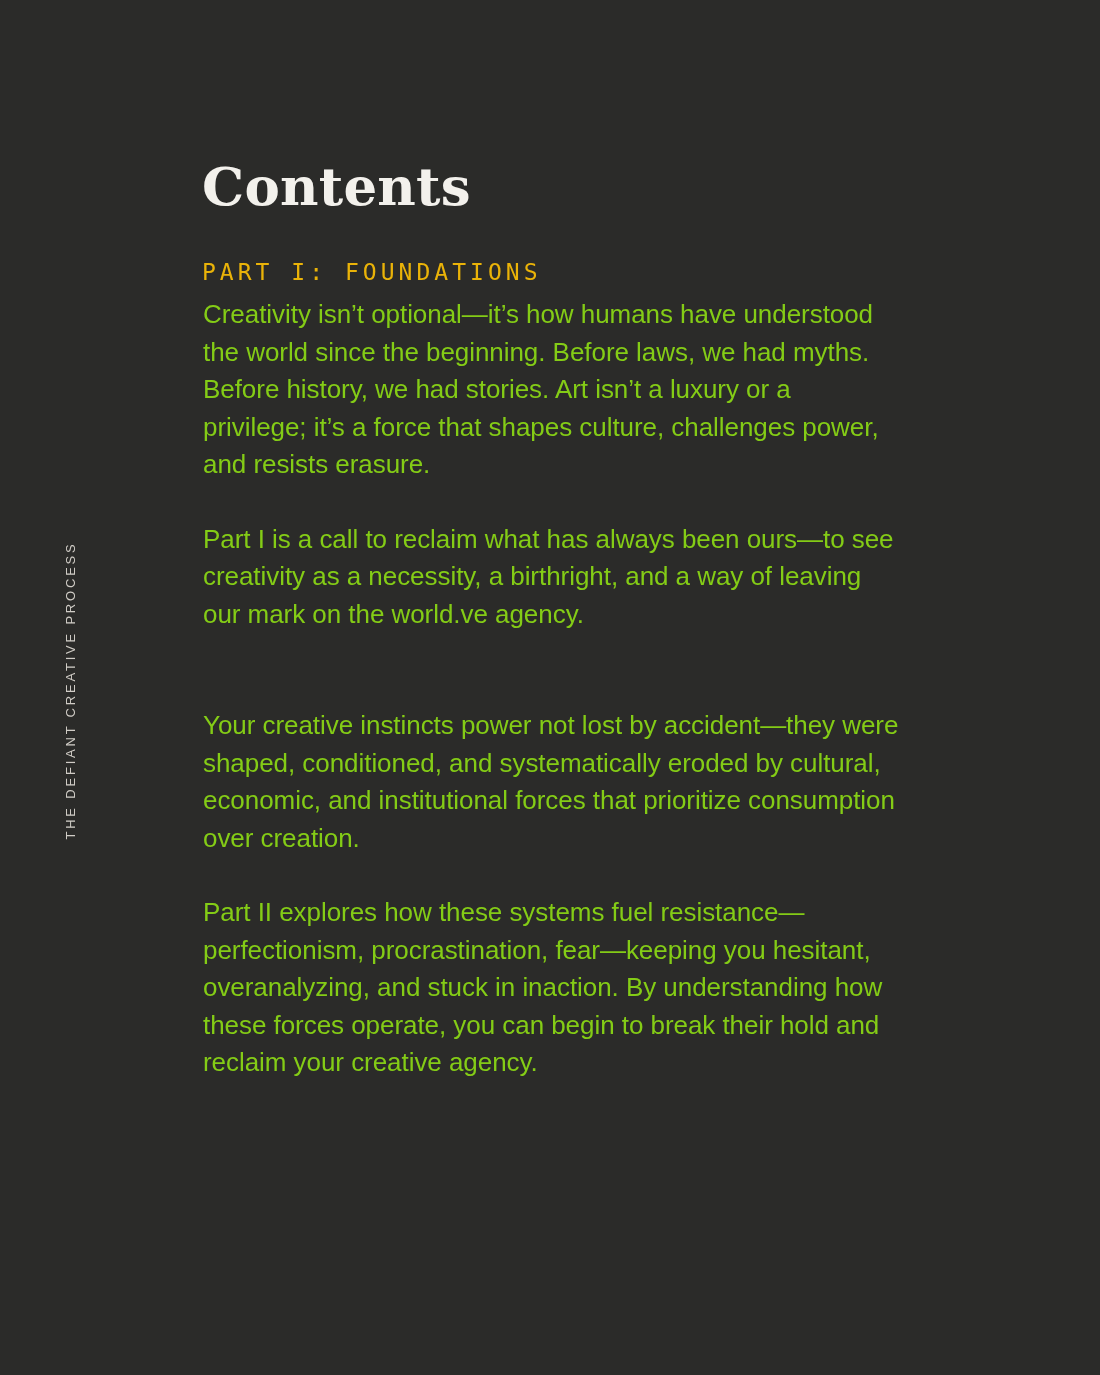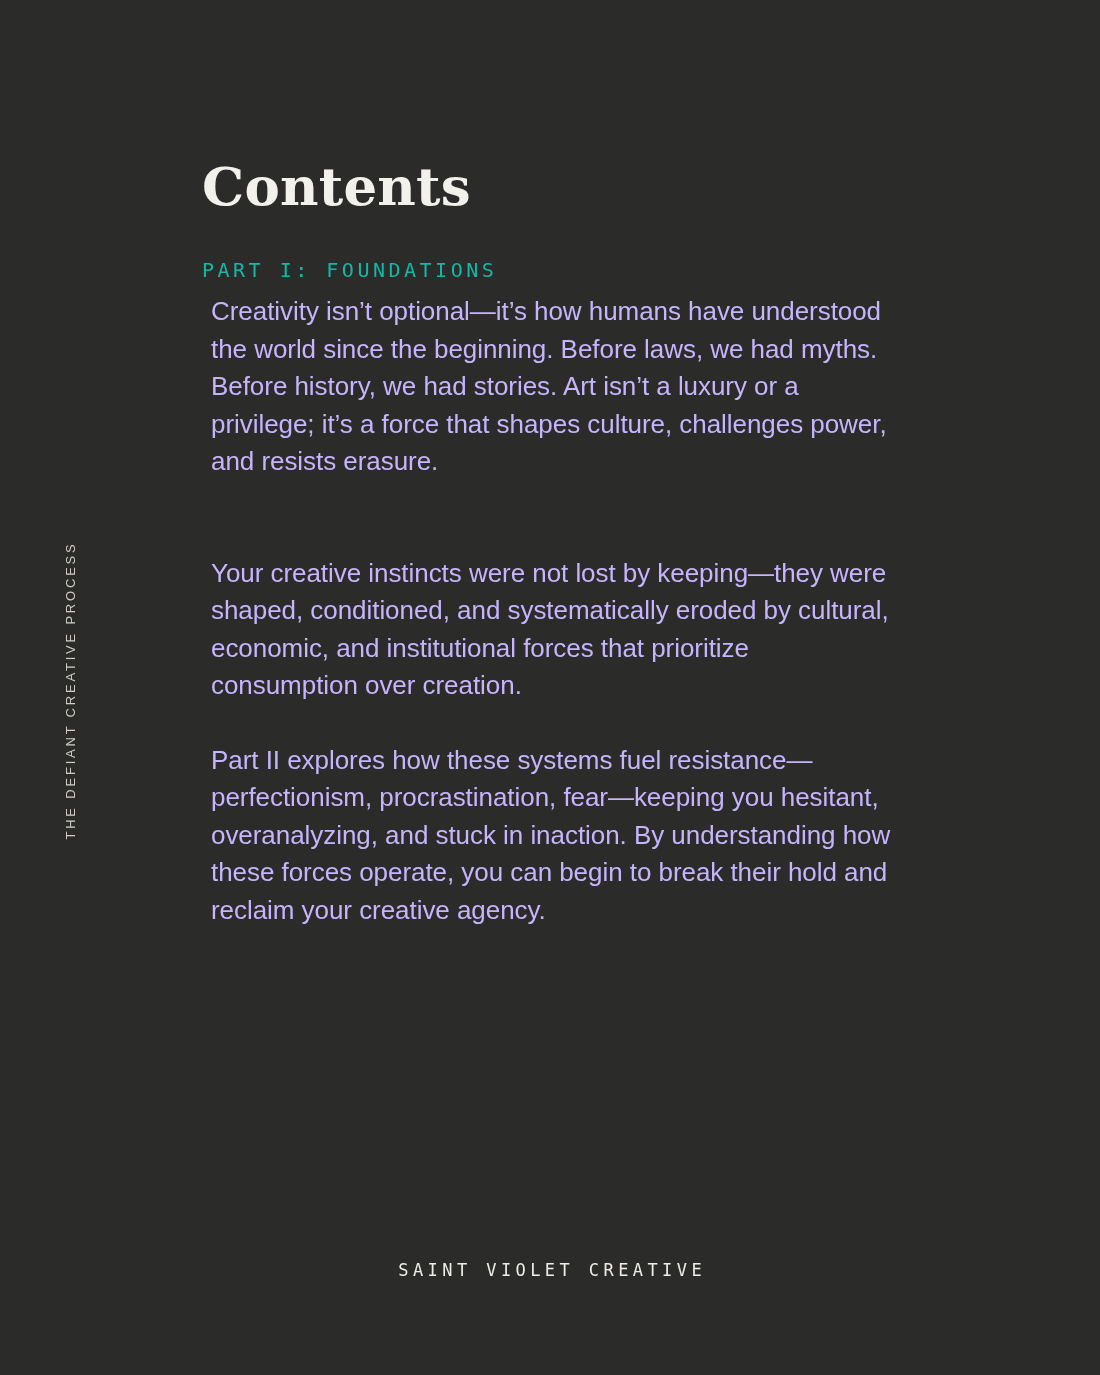--- a/index.html
+++ b/index.html
@@ -64,37 +64,37 @@
 
   .section {
     margin-bottom: 0;
   }
   .section + .section {
     margin-top: 74px;
   }
 
   .section-label {
     font-family: "DejaVu Sans Mono", "Liberation Mono", monospace;
-    font-size: 20px;
+    font-size: 23px;
     font-weight: 400;
     letter-spacing: 0.175em;
-    color: #14b8a6;
+    color: #eab308;
     text-transform: uppercase;
     margin: 11px 0 8px 0;
     line-height: 1.35;
   }
 
   .para {
     font-family: "Liberation Sans", sans-serif;
     font-size: 26px;
     font-weight: 300;
     line-height: 37.5px;
-    color: #c4b5fd;
+    color: #84cc16;
     letter-spacing: -0.002em;
-    margin: 9px;
+    margin: 1px;
   }
   .para + .para {
     margin-top: 37px;
   }
 
   
   .footer {
     position: absolute;
     left: 0;
     right: 0;
@@ -121,26 +121,24 @@
     <span class="spine-text">THE DEFIANT CREATIVE PROCESS</span>
   </div>
 
   <div class="content">
 
     <h1 class="page-title">Contents</h1>
 
     <div class="section">
       <div class="section-label">PART I: FOUNDATIONS</div>
       <p class="para">Creativity isn’t optional—it’s how humans have understood the world since the beginning. Before laws, we had myths. Before history, we had stories. Art isn’t a luxury or a privilege; it’s a force that shapes culture, challenges power, and resists erasure.</p>
+      <p class="para">Part I is a call to reclaim what has always been ours—to see creativity as a necessity, a birthright, and a way of leaving our mark on the world.ve agency.</p>
     </div>
 
     <div class="section">
-      <p class="para">Your creative instincts were not lost by keeping—they were shaped, conditioned, and systematically eroded by cultural, economic, and institutional forces that prioritize consumption over creation.</p>
+      <p class="para">Your creative instincts power not lost by accident—they were shaped, conditioned, and systematically eroded by cultural, economic, and institutional forces that prioritize consumption over creation.</p>
       <p class="para">Part II explores how these systems fuel resistance—perfectionism, procrastination, fear—keeping you hesitant, overanalyzing, and stuck in inaction. By understanding how these forces operate, you can begin to break their hold and reclaim your creative agency.</p>
     </div>
 
   </div>
 
-  <div class="footer">
-    <span class="footer-text">SAINT VIOLET CREATIVE</span>
-  </div>
 
 </div>
 
 </body></html>

